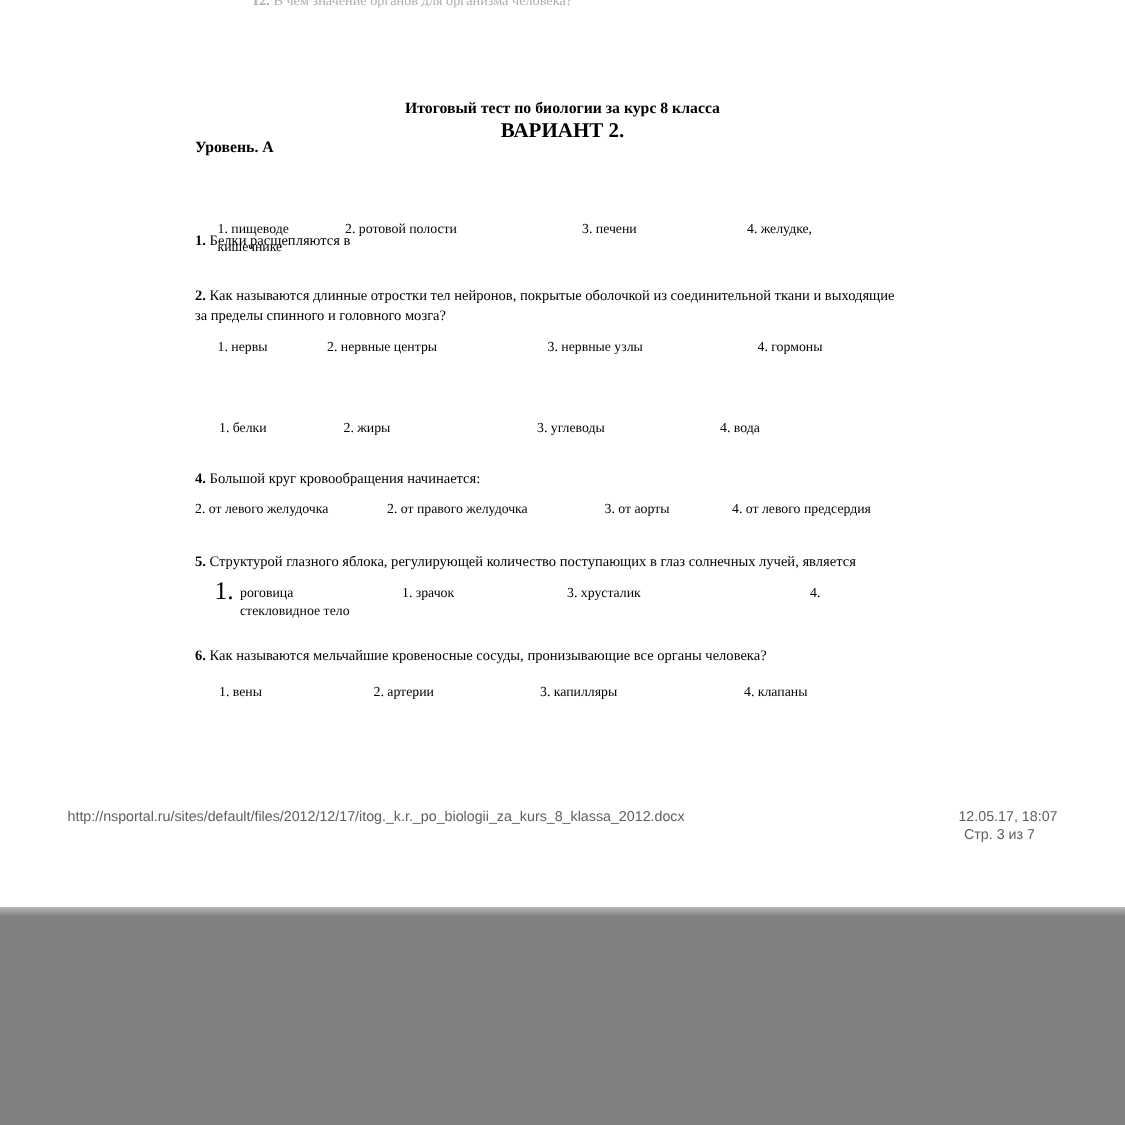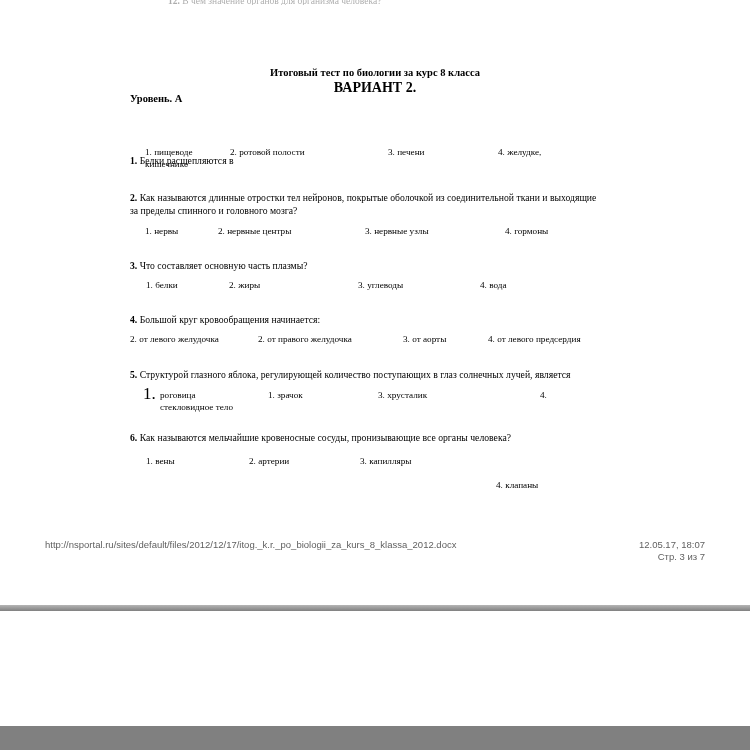--- a/index.html
+++ b/index.html
@@ -11,21 +11,21 @@
     height: 750px;
     background: #808080;
     font-family: "Liberation Serif", serif;
     overflow: hidden;
   }
   .page {
     position: absolute;
     left: 0;
     top: 0;
     width: 750px;
-    height: 726px;
+    height: 605px;
     background: #ffffff;
   }
   .page-shadow {
     position: absolute;
     left: 0;
     top: 605px;
     width: 750px;
     height: 6px;
     background: linear-gradient(to bottom, #b5b5b5, #808080);
   }
@@ -116,21 +116,21 @@
     position: absolute;
     right: 45px;
     top: 539px;
     font-size: 9.5px;
     color: #5f5f5f;
     font-family: "Liberation Sans", sans-serif;
     text-align: right;
   }
   .footer-page {
     position: absolute;
-    right: 45px;
+    right: 60px;
     top: 551px;
     font-size: 9.5px;
     color: #5f5f5f;
     font-family: "Liberation Sans", sans-serif;
     text-align: center;
   }
 </style>
 </head>
 <body>
 
@@ -158,24 +158,20 @@
 
     <div class="q" style="top:191px; width:470px;">
       <span class="n">2.</span>
       <span>Как называются длинные отростки тел нейронов, покрытые оболочкой из соединительной ткани и выходящие за пределы спинного и головного мозга?</span>
     </div>
     <div class="ans" style="left:145px; top:226px;">1. нервы</div>
     <div class="ans" style="left:218px; top:226px;">2. нервные центры</div>
     <div class="ans" style="left:365px; top:226px;">3. нервные узлы</div>
     <div class="ans" style="left:505px; top:226px;">4. гормоны</div>
 
-    <div class="q" style="top:259px;">
-      <span class="n">3.</span>
-      <span>Что составляет основную часть плазмы?</span>
-    </div>
     <div class="ans" style="left:146px; top:280px;">1.  белки</div>
     <div class="ans" style="left:229px; top:280px;">2.  жиры</div>
     <div class="ans" style="left:358px; top:280px;">3.  углеводы</div>
     <div class="ans" style="left:480px; top:280px;">4.  вода</div>
 
     <div class="q" style="top:313px;">
       <span class="n">4.</span>
       <span>Большой круг кровообращения начинается:</span>
     </div>
     <div class="ans" style="left:130px; top:334px;">2. от левого желудочка</div>
@@ -194,20 +190,20 @@
     <div class="ans" style="left:540px; top:390px;">4.</div>
     <div class="ans" style="left:160px; top:402px;">стекловидное тело</div>
 
     <div class="q" style="top:431px; width:480px;">
       <span class="n">6.</span>
       <span>Как называются мельчайшие кровеносные сосуды, пронизывающие все органы человека?</span>
     </div>
     <div class="ans" style="left:146px; top:456px;">1.  вены</div>
     <div class="ans" style="left:249px; top:456px;text-align:center;">2.  артерии</div>
     <div class="ans" style="left:360px; top:456px;">3.  капилляры</div>
-    <div class="ans" style="left:496px; top:456px;margin-top:24px;">4.  клапаны</div>
+    <div class="ans" style="left:496px; top:456px;">4.  клапаны</div>
 
     <div class="footer-url">http://nsportal.ru/sites/default/files/2012/12/17/itog._k.r._po_biologii_za_kurs_8_klassa_2012.docx</div>
     <div class="footer-date">12.05.17, 18:07</div>
     <div class="footer-page">Стр. 3 из 7</div>
   </div>
 </div>
 <div class="page-shadow"></div>
 
 </body></html>

